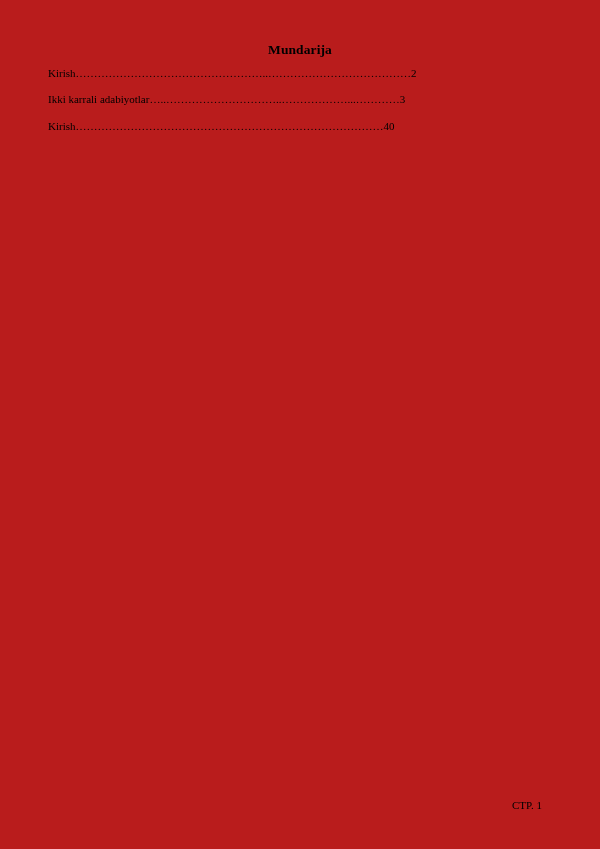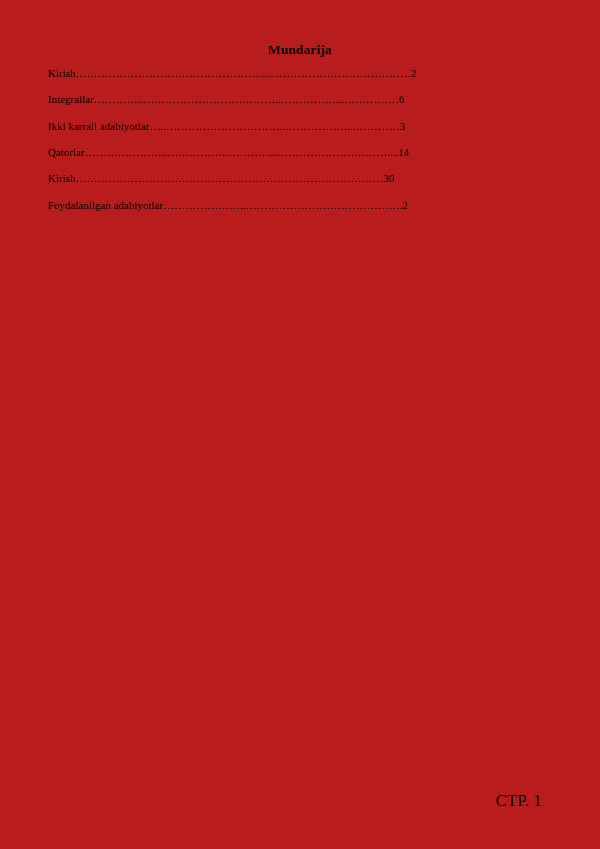--- a/index.html
+++ b/index.html
@@ -45,43 +45,40 @@
     white-space: pre-wrap;
     font-family: Liberation Serif, serif;
   }
   .toc-entry.spread {
     text-align: justify;
   }
   .page-footer {
     position: absolute;
     bottom: 38px;
     right: 58px;
-    font-size: 17px;
+    font-size: 11px;
   }
 </style>
 </head>
 <body>
 
 <div class="page">
 
   <div class="doc-title">Mundarija</div>
 
   <div class="toc">
 
     <div class="toc-entry"><span>Kirish</span><span>……………………………………………..…………………………………</span><span>2</span></div>
 
 
-    <div class="toc-entry"><span>Integrallar</span><span>…………..………………………………..……………...……………</span><span>6</span></div>
 
     <div class="toc-entry"><span>Ikki karrali adabiyotlar</span><span>…..…………………………..………………...…………</span><span>3</span></div>
 
 
-    <div class="toc-entry"><span>Qatorlar</span><span>…………………..…………….…………...…………………………....</span><span>14</span></div>
 
-    <div class="toc-entry"><span>Kirish</span><span>…………………………………………………………………………</span><span>30</span></div>
+    <div class="toc-entry"><span>Kirish</span><span>…………………………………………………………………………</span><span>40</span></div>
 
-    <div class="toc-entry"><span>Foydalanilgan adabiyotlar</span><span>…………………..…………………………………….</span><span>2</span></div>
 
   </div>
 
   <div class="page-footer">CTP. 1</div>
 
 </div>
 
 </body></html>

